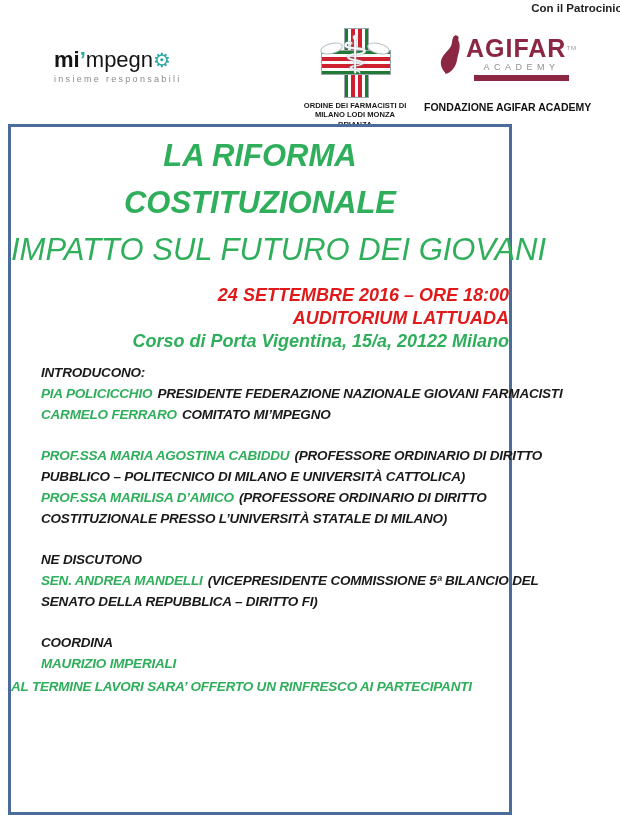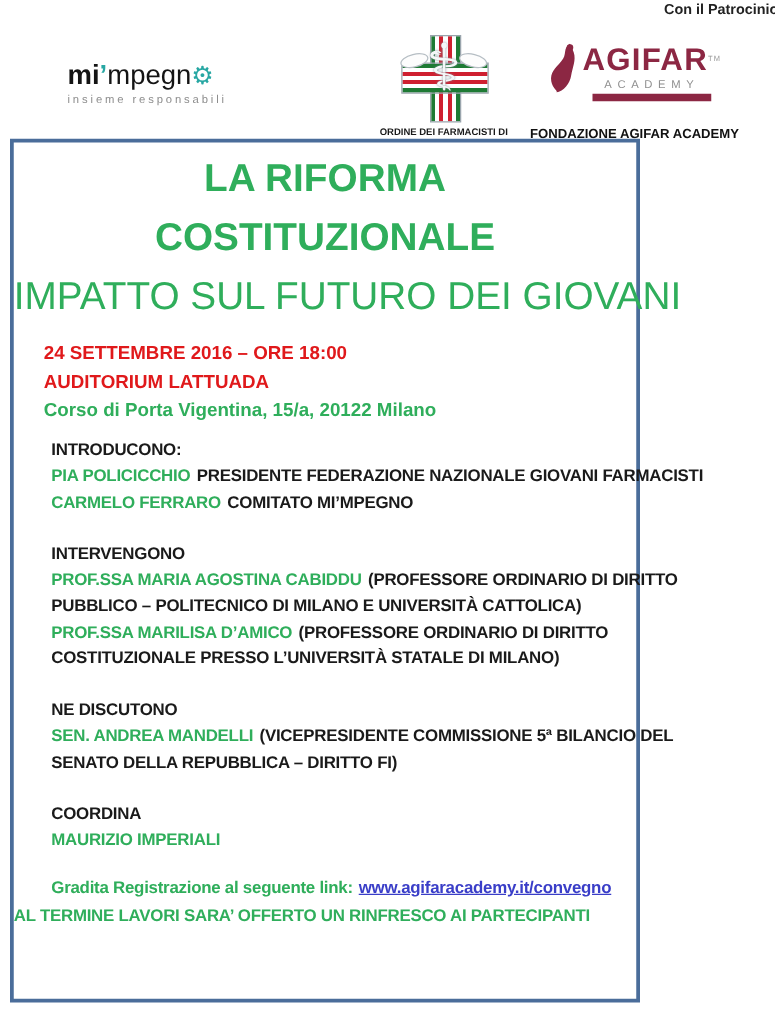--- a/index.html
+++ b/index.html
@@ -48,28 +48,28 @@
   .logo-agifar{position:absolute;left:424px;top:14px;width:166px;text-align:center;}
   .agi-row{display:flex;align-items:flex-start;justify-content:center;gap:3px;}
   .agi-swan{flex:none;margin-top:0;}
   .agi-brand{font-size:25px;line-height:28px;font-weight:700;letter-spacing:1px;color:var(--maroon,#8C2743);white-space:nowrap;}
   .agi-tm{font-size:6px;color:#999;vertical-align:top;font-weight:400;}
   .agi-academy{font-size:9px;letter-spacing:4.5px;color:#8f8f8f;margin-top:0;}
   .agi-bar{height:6px;background:var(--maroon,#8C2743);margin:3px 8px 0;}
   .agi-cap{margin-top:20px;font-size:10.5px;font-weight:700;color:#111;white-space:nowrap;}
 
   
-  .box{position:absolute;left:8px;top:111px;width:504px;height:691px;
-    box-sizing:border-box;border:3px solid var(--border_blue,#4A6D9A);background:#fff;}
+  .box{position:absolute;left:8px;top:124px;width:504px;height:691px;
+    box-sizing:border-box;border:3px solid var(--border_blue,#4A6D9A);background:#fff;font-style:italic;}
 
   .titles{margin-top:5px;text-align:center;color:var(--green,#2FAE5B);line-height:47px;white-space:nowrap;}
   .t-bold{font-size:31px;font-weight:700;}
   .t-sub{font-size:31px;font-weight:400;}
 
-  .datelines{margin-top:11px;text-align:left;line-height:23px;font-weight:700;font-size:15px;white-space:nowrap;padding-left:24px;}
+  .datelines{margin-top:11px;text-align:right;line-height:23px;font-weight:700;font-size:18px;white-space:nowrap;padding-left:24px;}
   .d-red{color:var(--red,#E0191B);}
   .d-green{color:var(--green,#2FAE5B);}
 
   .content{margin:10px 20px 0 30px;font-size:13.5px;font-weight:700;
     line-height:20.8px;letter-spacing:-0.2px;color:#1a1a1a;}
   .sec + .sec{margin-top:20.8px;}
   .entry{white-space:nowrap;}
   .nm{color:var(--green,#2FAE5B);}
   .rl{margin-left:0.38em;}
 
@@ -140,34 +140,32 @@
 
   <div class="content">
 
     <div class="sec">
       <p class="heading">INTRODUCONO:</p>
       <p class="entry"><span class="nm">PIA POLICICCHIO</span><span class="rl">PRESIDENTE FEDERAZIONE NAZIONALE GIOVANI FARMACISTI</span></p>
       <p class="entry"><span class="nm">CARMELO FERRARO</span><span class="rl">COMITATO MI’MPEGNO</span></p>
     </div>
 
     <div class="sec">
-      <p class="heading">INTERVENGONO</p>
       <p class="entry"><span class="nm">PROF.SSA MARIA AGOSTINA CABIDDU</span><span class="rl">(PROFESSORE ORDINARIO DI DIRITTO</span><br><span>PUBBLICO – POLITECNICO DI MILANO E UNIVERSITÀ CATTOLICA)</span></p>
       <p class="entry"><span class="nm">PROF.SSA MARILISA D’AMICO</span><span class="rl">(PROFESSORE ORDINARIO DI DIRITTO</span><br><span>COSTITUZIONALE PRESSO L’UNIVERSITÀ STATALE DI MILANO)</span></p>
     </div>
 
     <div class="sec">
       <p class="heading">NE DISCUTONO</p>
       <p class="entry"><span class="nm">SEN. ANDREA MANDELLI</span><span class="rl">(VICEPRESIDENTE COMMISSIONE 5ª BILANCIO DEL</span><br><span>SENATO DELLA REPUBBLICA – DIRITTO FI)</span></p>
     </div>
 
     <div class="sec">
       <p class="heading">COORDINA</p>
       <p class="entry"><span class="nm">MAURIZIO IMPERIALI</span></p>
     </div>
 
-    <p class="registration"><span class="reg-label">Gradita Registrazione al seguente link:</span><a class="reg-link">www.agifaracademy.it/convegno</a></p>
 
   </div>
 
   <p class="closing">AL TERMINE LAVORI SARA’ OFFERTO UN RINFRESCO AI PARTECIPANTI</p>
 
 </div>
 
 </body></html>

